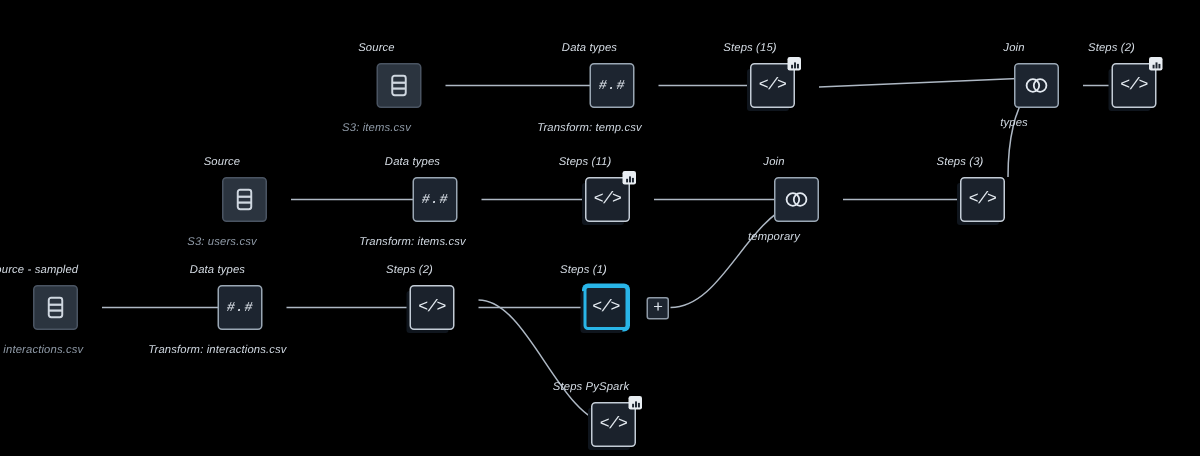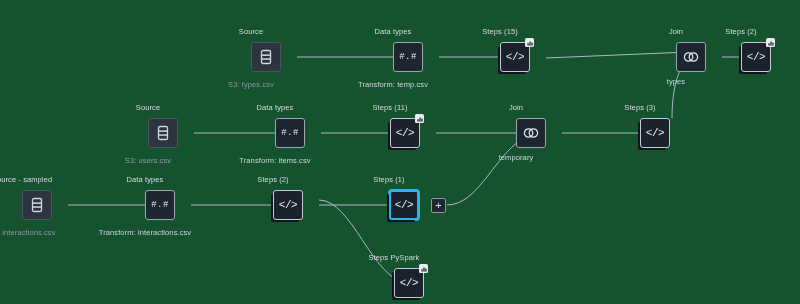--- a/index.html
+++ b/index.html
@@ -5,21 +5,22 @@
   * { box-sizing: border-box; margin: 0; padding: 0; }
   html, body {
     width: 800px; height: 304px;
     background: #161d26;
     overflow: hidden;
     font-family: "Liberation Sans", sans-serif;
   }
   #canvas {
     position: relative;
     width: 800px; height: 304px;
-    background: #14532d;
+    background: #000000;
+    font-style: italic;
   }
   #edges {
     position: absolute; left: 0; top: 0;
     width: 800px; height: 304px;
     pointer-events: none;
   }
 
   
   .node {
     position: absolute;
@@ -156,21 +157,21 @@
   <div id="nodes">
       <div class="node source" style="left: 251px; top: 42px;">
         <div class="ntitle">Source</div>
         <div class="nbox">
           <svg width="14" height="16" viewBox="0 0 14 16">
             <rect x="2.5" y="1.5" width="9" height="13" rx="1.6" fill="none" stroke="#cfd7e0" stroke-width="1.3"></rect>
             <rect x="2.5" y="5.4" width="9" height="1.5" fill="#cfd7e0"></rect>
             <rect x="2.5" y="9.3" width="9" height="1.5" fill="#cfd7e0"></rect>
           </svg>
         </div>
-        <div class="nsub dim">S3: types.csv</div>
+        <div class="nsub dim">S3: items.csv</div>
       </div>
       <div class="node datatypes" style="left: 393px; top: 42px;">
         <div class="ntitle">Data types</div>
         <div class="nbox">
           <span class="glyph-hash">#.#</span>
         </div>
         <div class="nsub">Transform: temp.csv</div>
       </div>
       <div class="node steps" style="left: 500px; top: 42px;">
         <div class="ntitle">Steps (15)</div>

